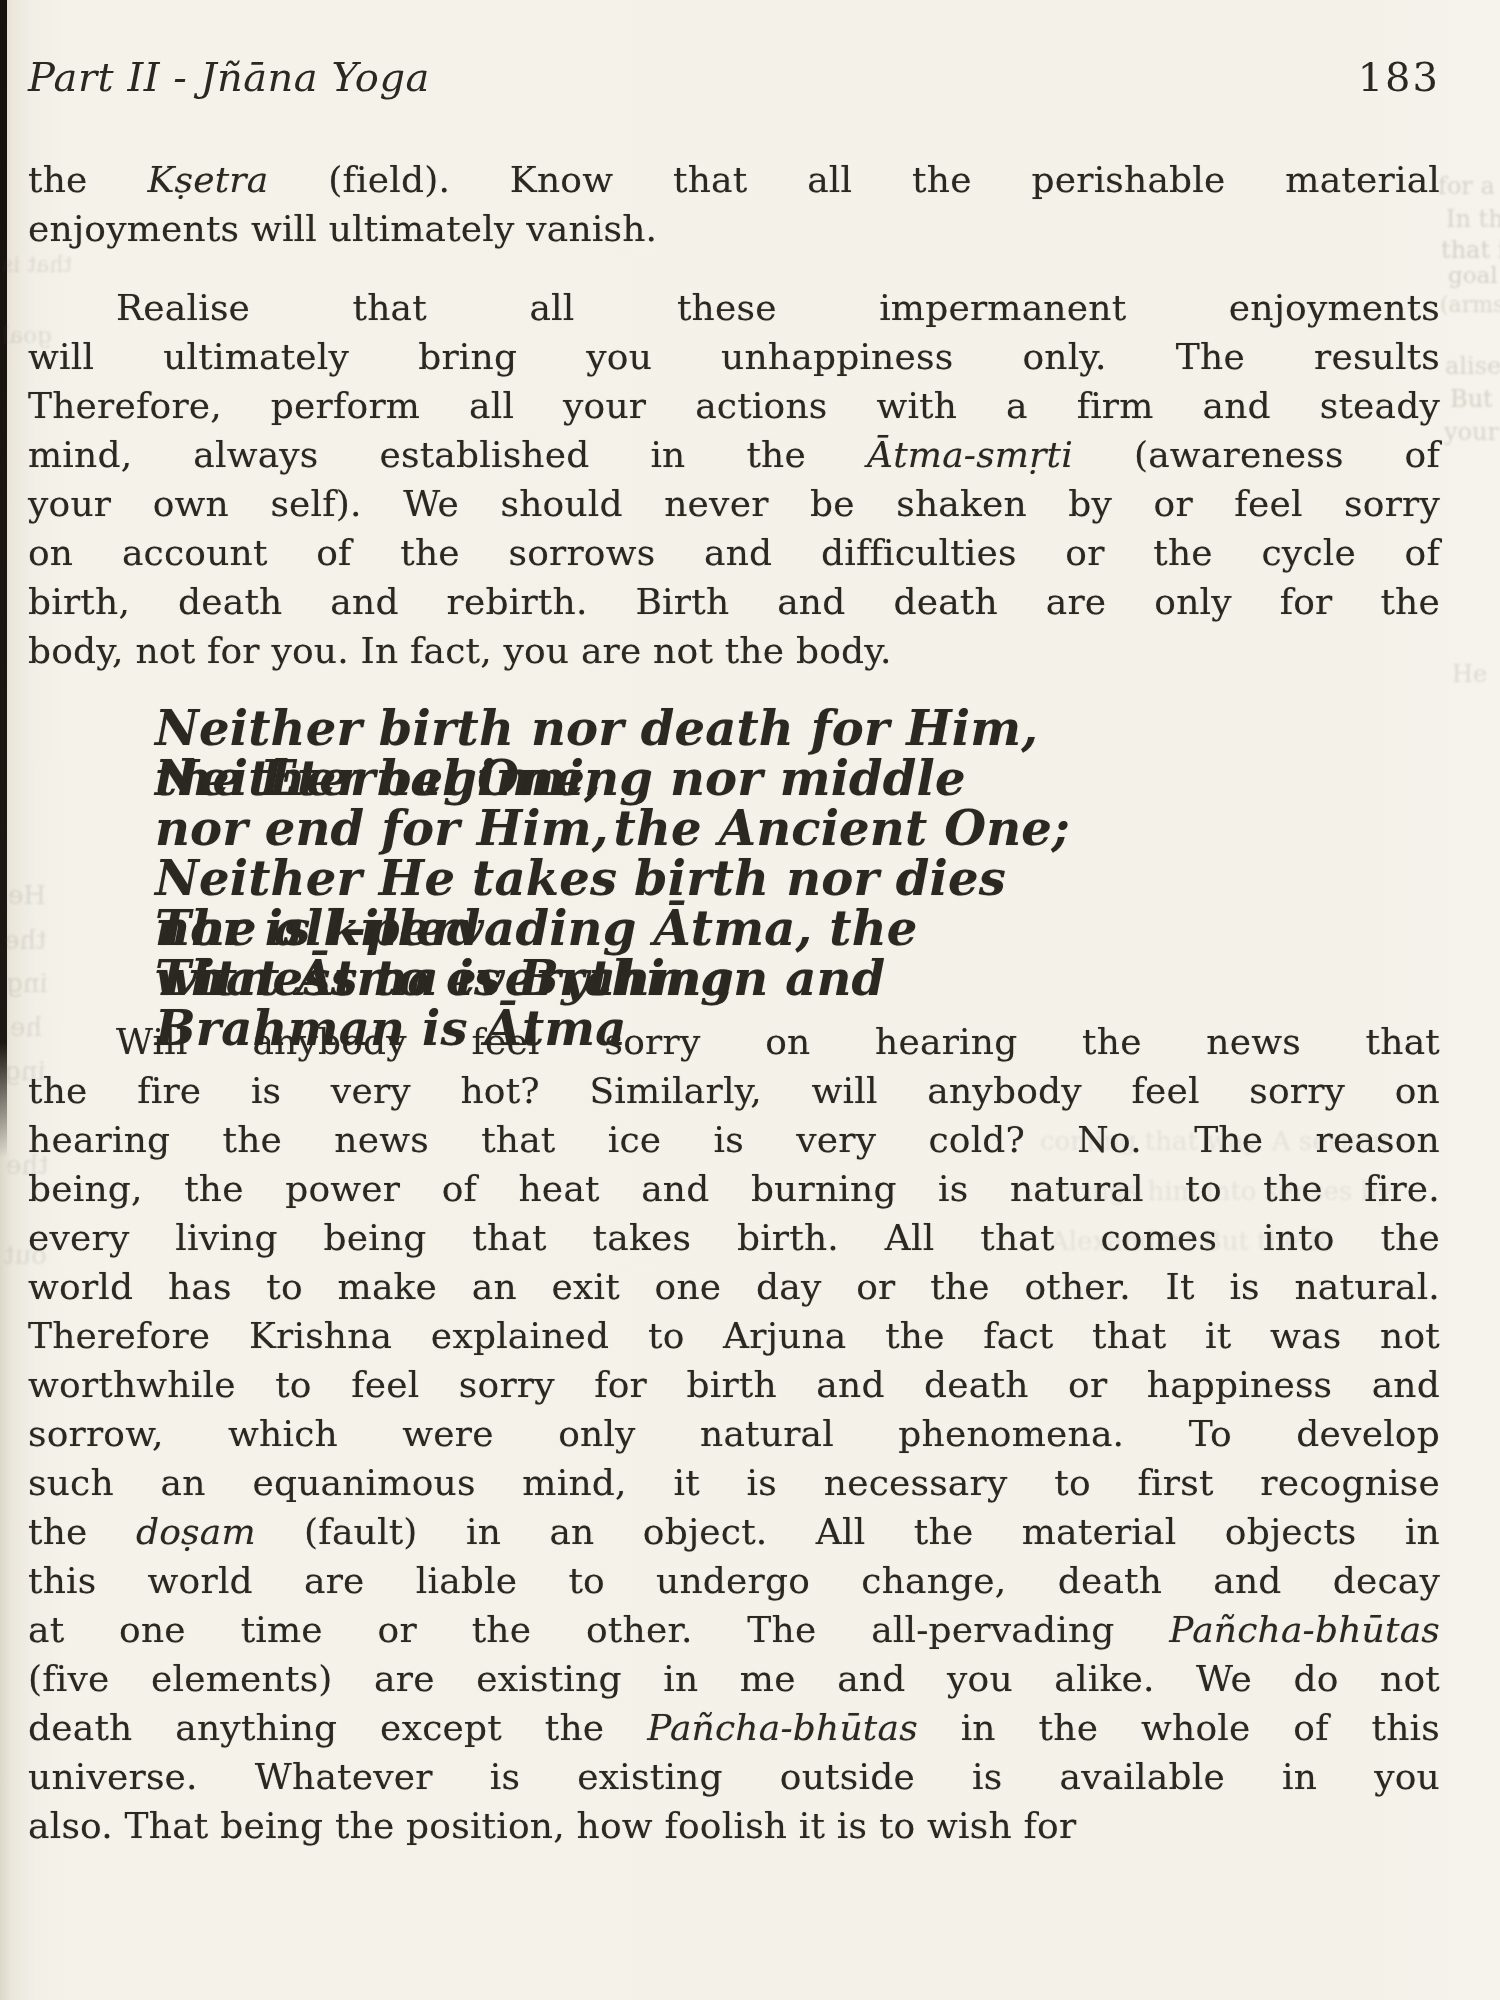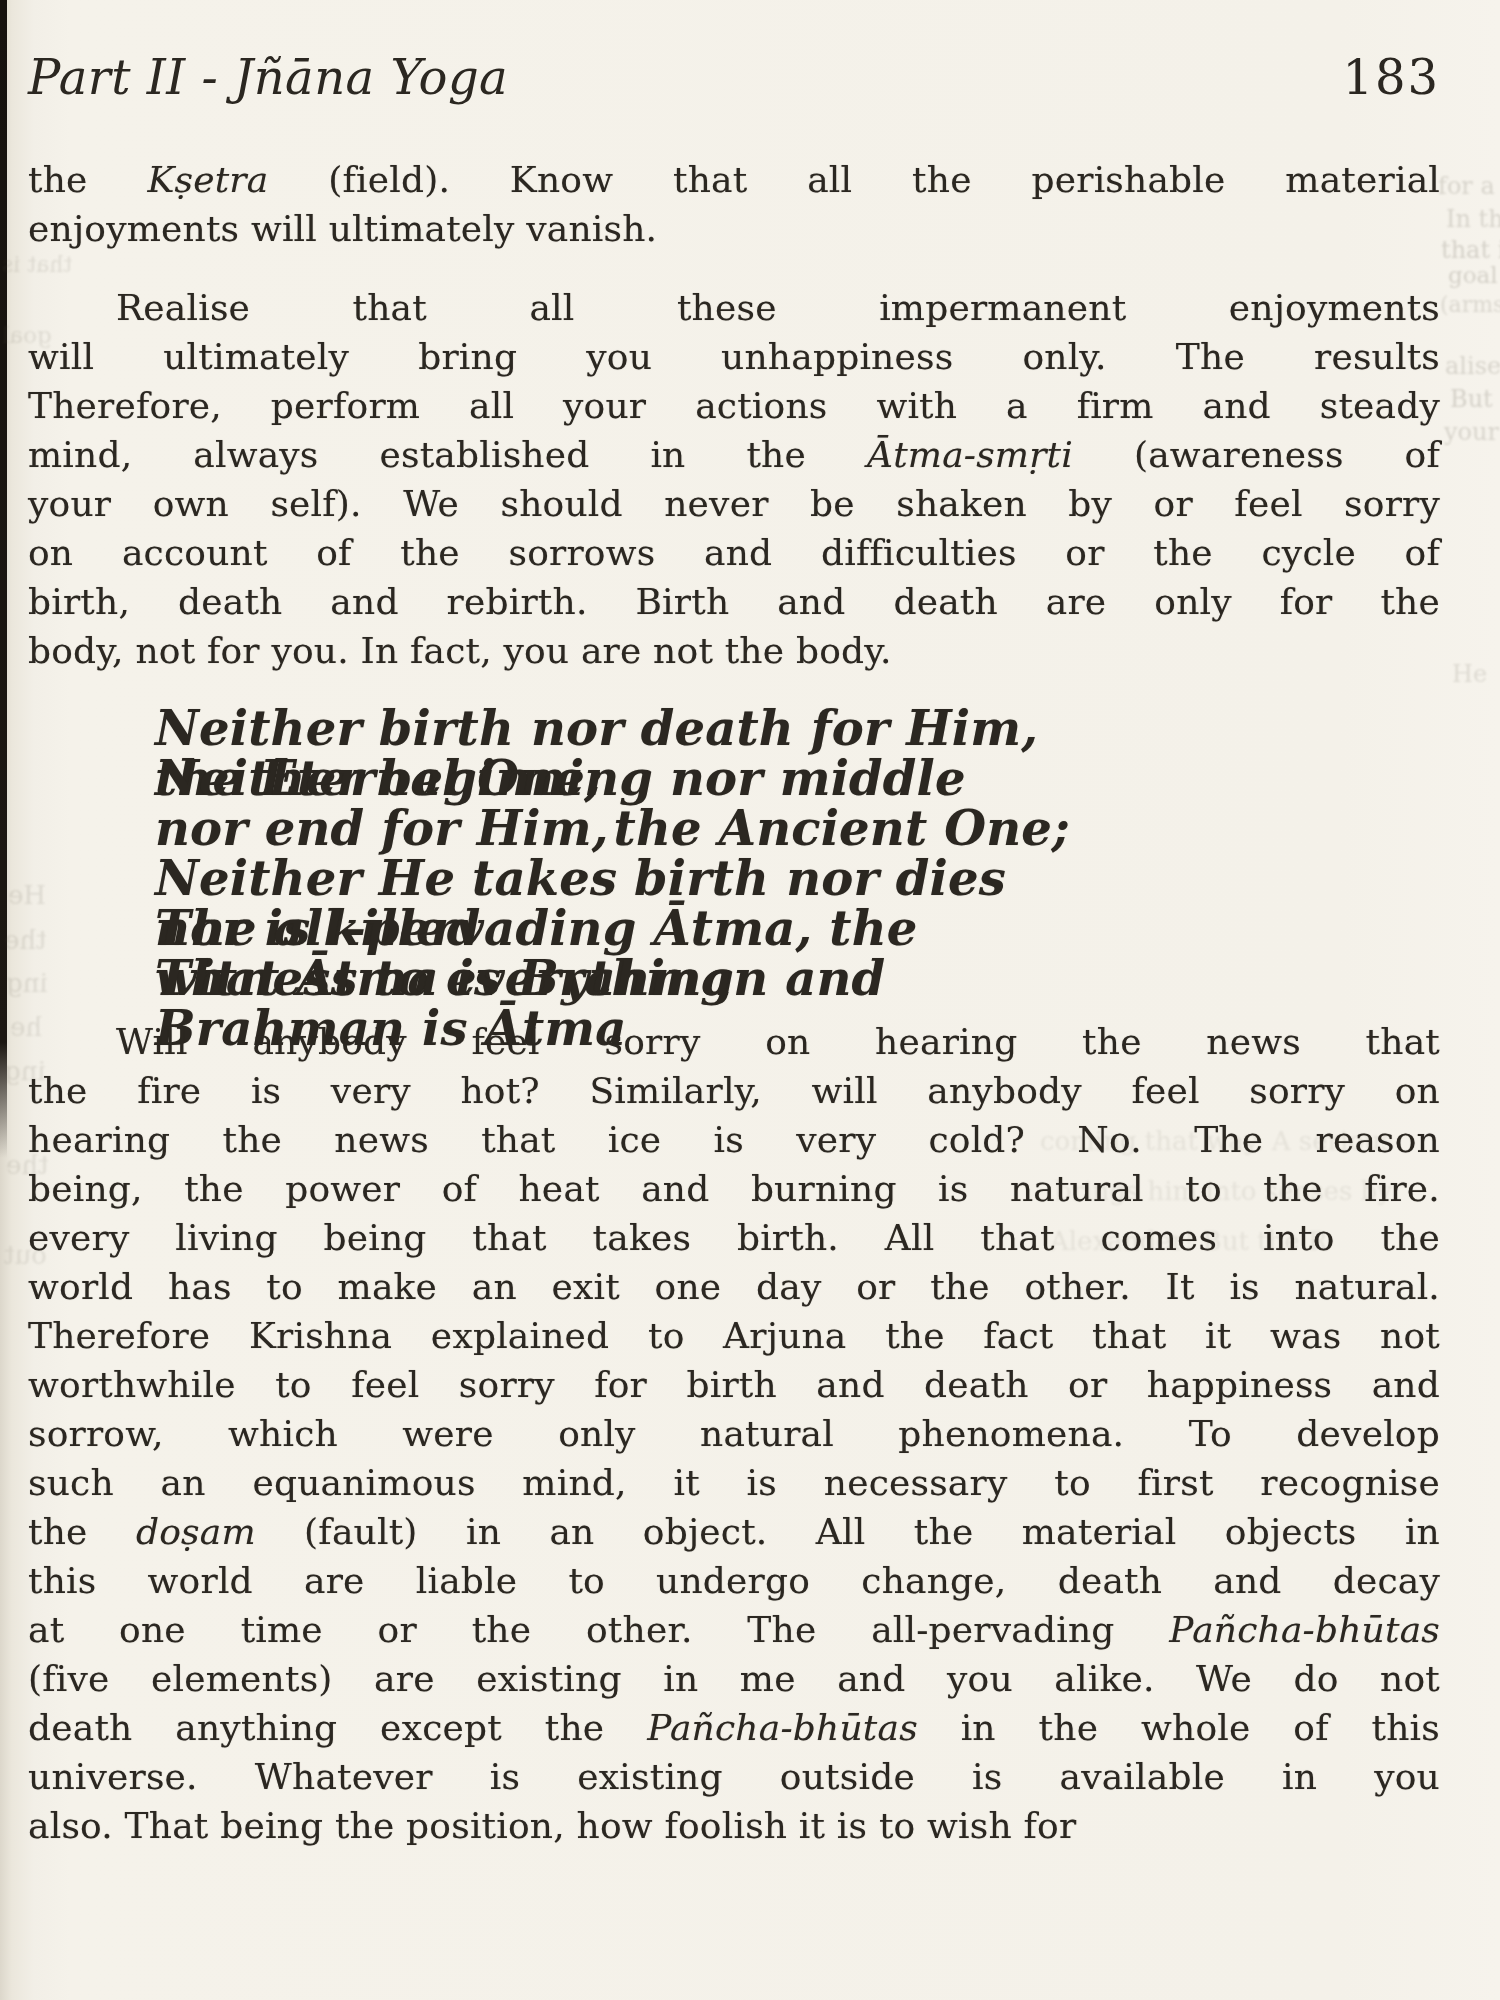--- a/index.html
+++ b/index.html
@@ -18,21 +18,21 @@
     position: absolute;
     left: 28px;
     top: 52px;
     width: 1412px;
   }
   .page-header {
     display: flex;
     justify-content: space-between;
     align-items: baseline;
     height: 50px;
-    font-size: 48px;
+    font-size: 40px;
     line-height: 50px;
   }
   .page-header .title { font-style: italic; letter-spacing: 0.5px; }
   .page-header .folio { font-style: normal; letter-spacing: 2px; }
   .para { margin: 0; }
   .para .ln {
     font-size: 36px;
     line-height: 49px;
     height: 49px;
     white-space: normal;

